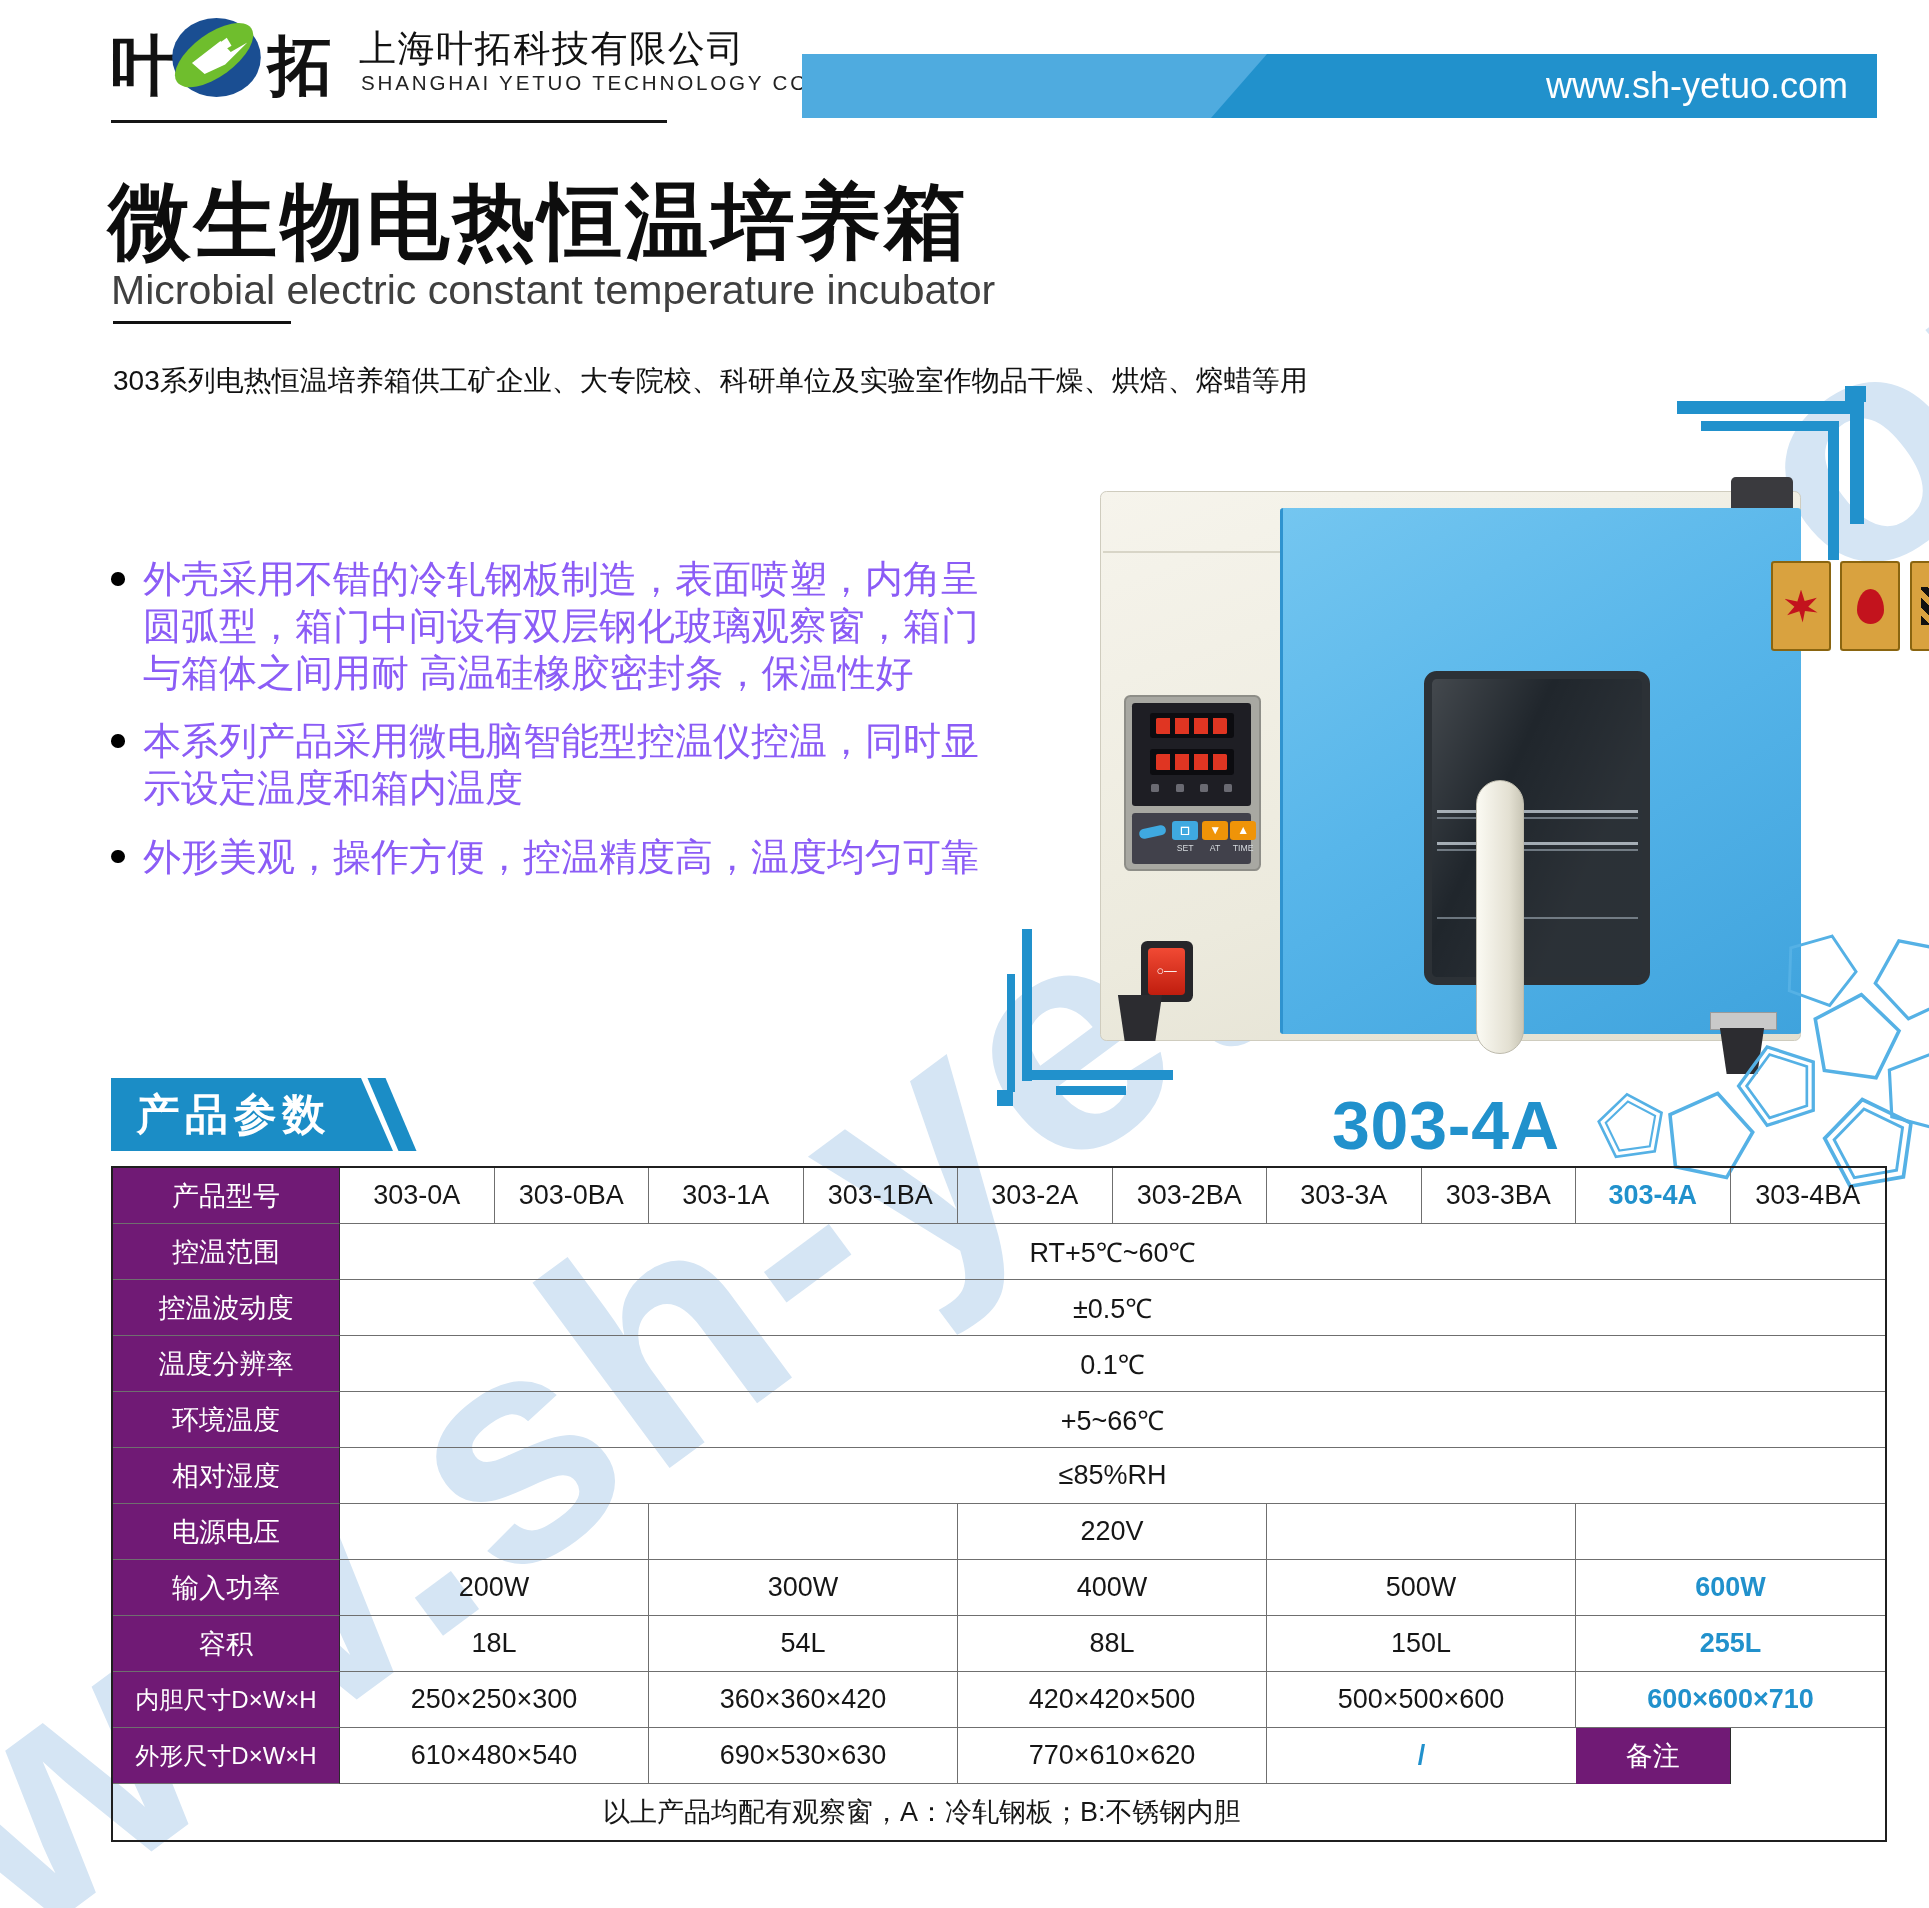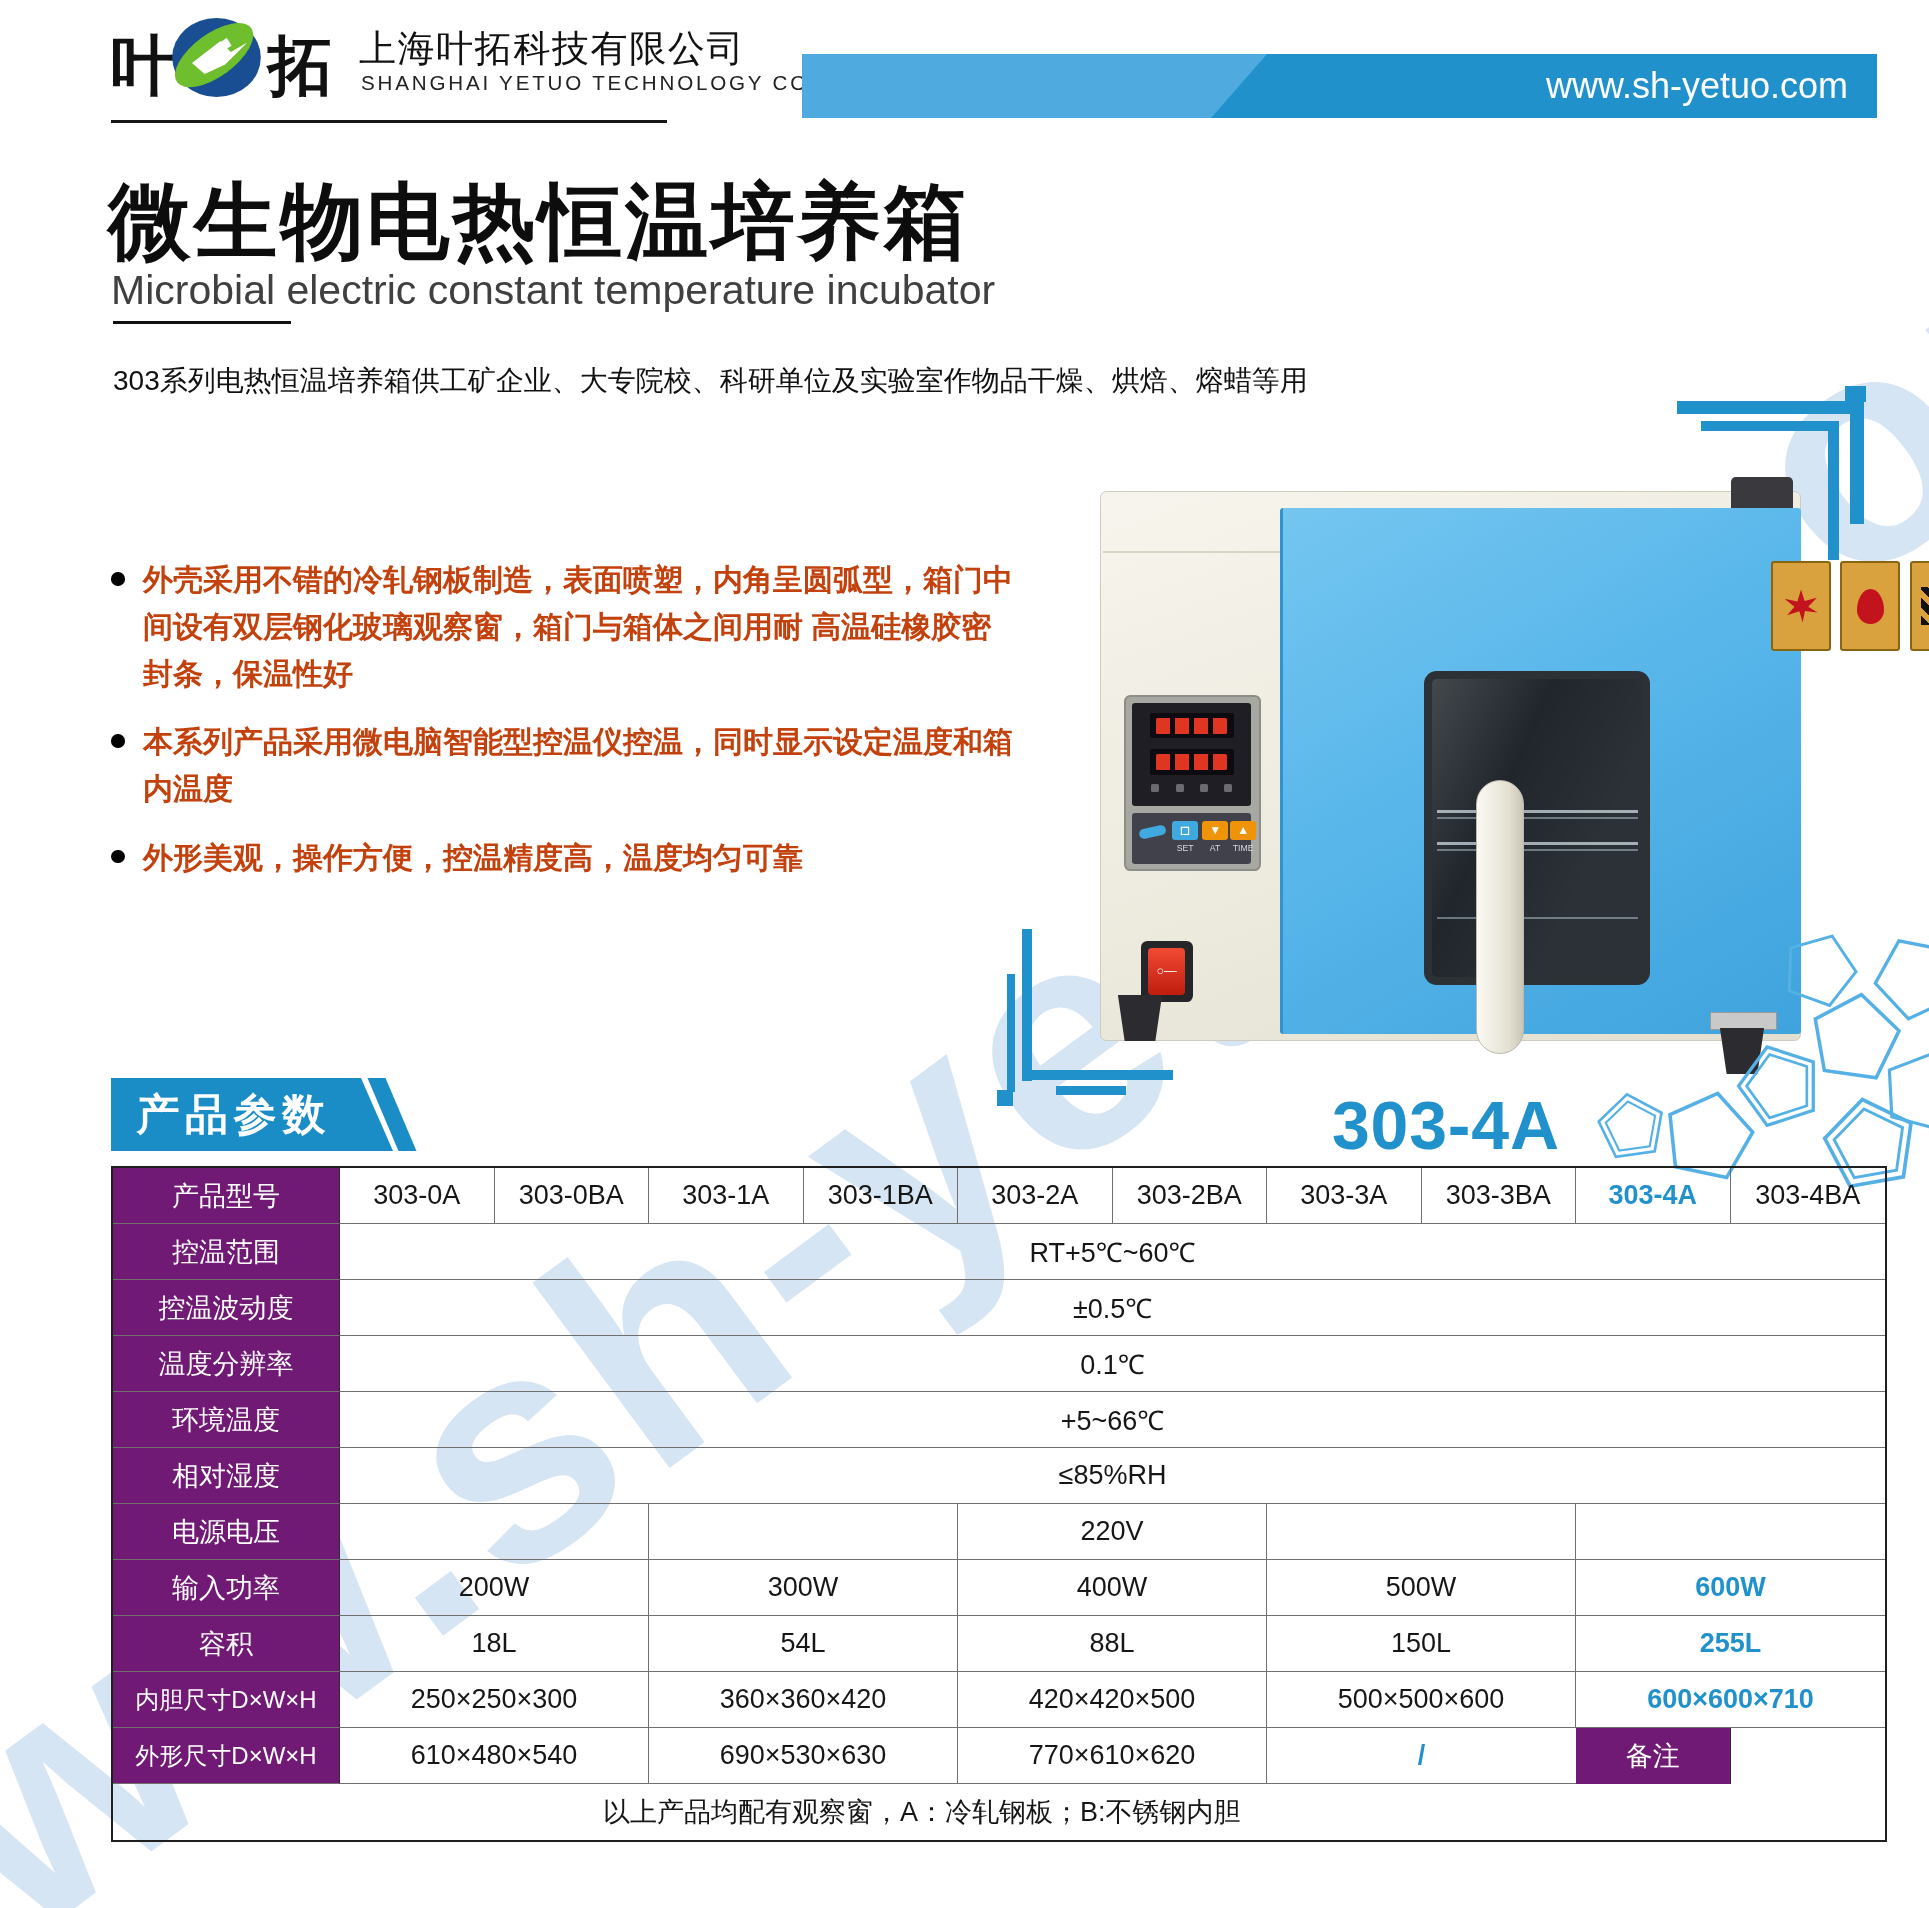--- a/index.html
+++ b/index.html
@@ -36,21 +36,21 @@
   .badge{height:73px;width:445px;}
   .badge .shape{position:absolute;left:0;top:0;width:286px;height:73px;background:#1b8dc6;
                 clip-path:polygon(0 0,250px 0,282px 73px,0 73px);}
   .badge .txt{position:absolute;left:25.4px;top:0;line-height:73px;font-size:43px;font-weight:bold;
               color:#ffffff;letter-spacing:5.6px;}
   .badge .stripe{position:absolute;left:272px;top:0;width:17.5px;height:73px;background:#1b8dc6;
                  transform:skewX(23deg);}
 
   
   #features-list{left:111px;top:556px;width:905px;}
-  .feat{position:relative;padding-left:32px;font-size:30px;line-height:47px;color:#c2410c;margin-bottom:21.4px;font-weight:bold;}
+  .feat{position:relative;padding-left:32px;font-size:38px;line-height:47px;color:#8b5cf6;margin-bottom:21.4px;}
   .feat .dot{position:absolute;left:0;top:16px;width:13.5px;height:13.5px;border-radius:50%;background:#000;}
 
   
   #machine{left:1100px;top:475px;width:703px;height:613px;}
   #mc-body{position:absolute;left:0;top:16px;width:701px;height:550px;border-radius:6.4px;
            background:linear-gradient(160deg,#f6f4ec 0%,#eceadd 60%,#e2dfd0 100%);
            border:1.6px solid #cfccbe;box-sizing:border-box;}
   #mc-seam{position:absolute;left:3.2px;top:76px;width:178px;height:2.4px;background:#d8d5c7;}
   #mc-vent{position:absolute;left:631px;top:1.6px;width:62px;height:38px;background:#3a3a3e;border-radius:4.8px 4.8px 0 0;}
   #mc-door{position:absolute;left:180px;top:33px;width:521px;height:526px;border-radius:3.2px;

